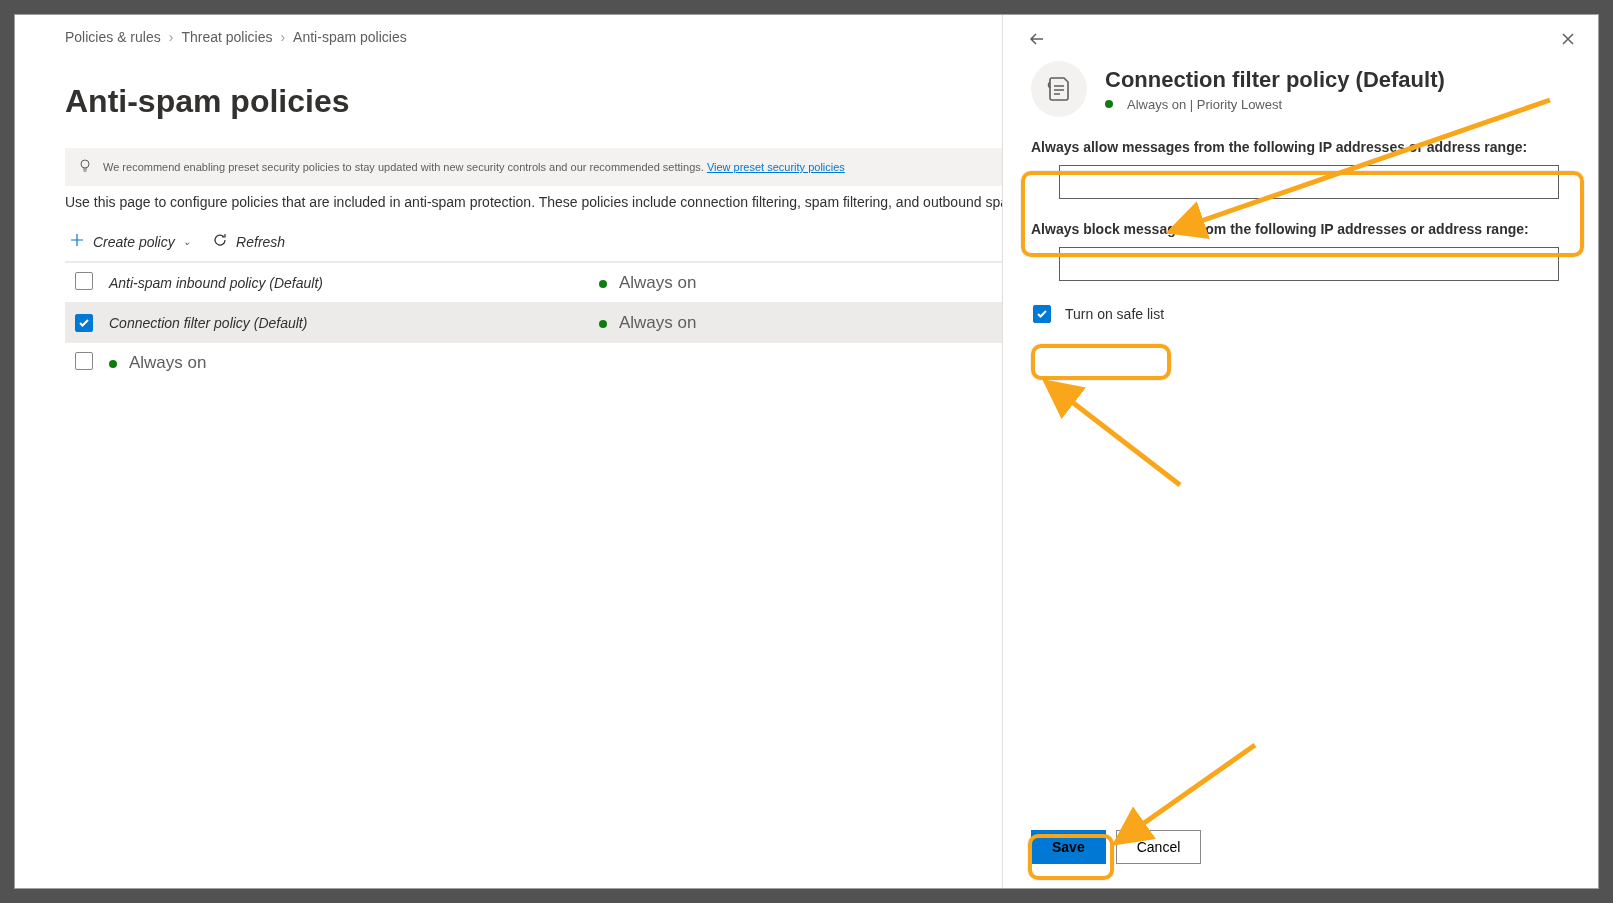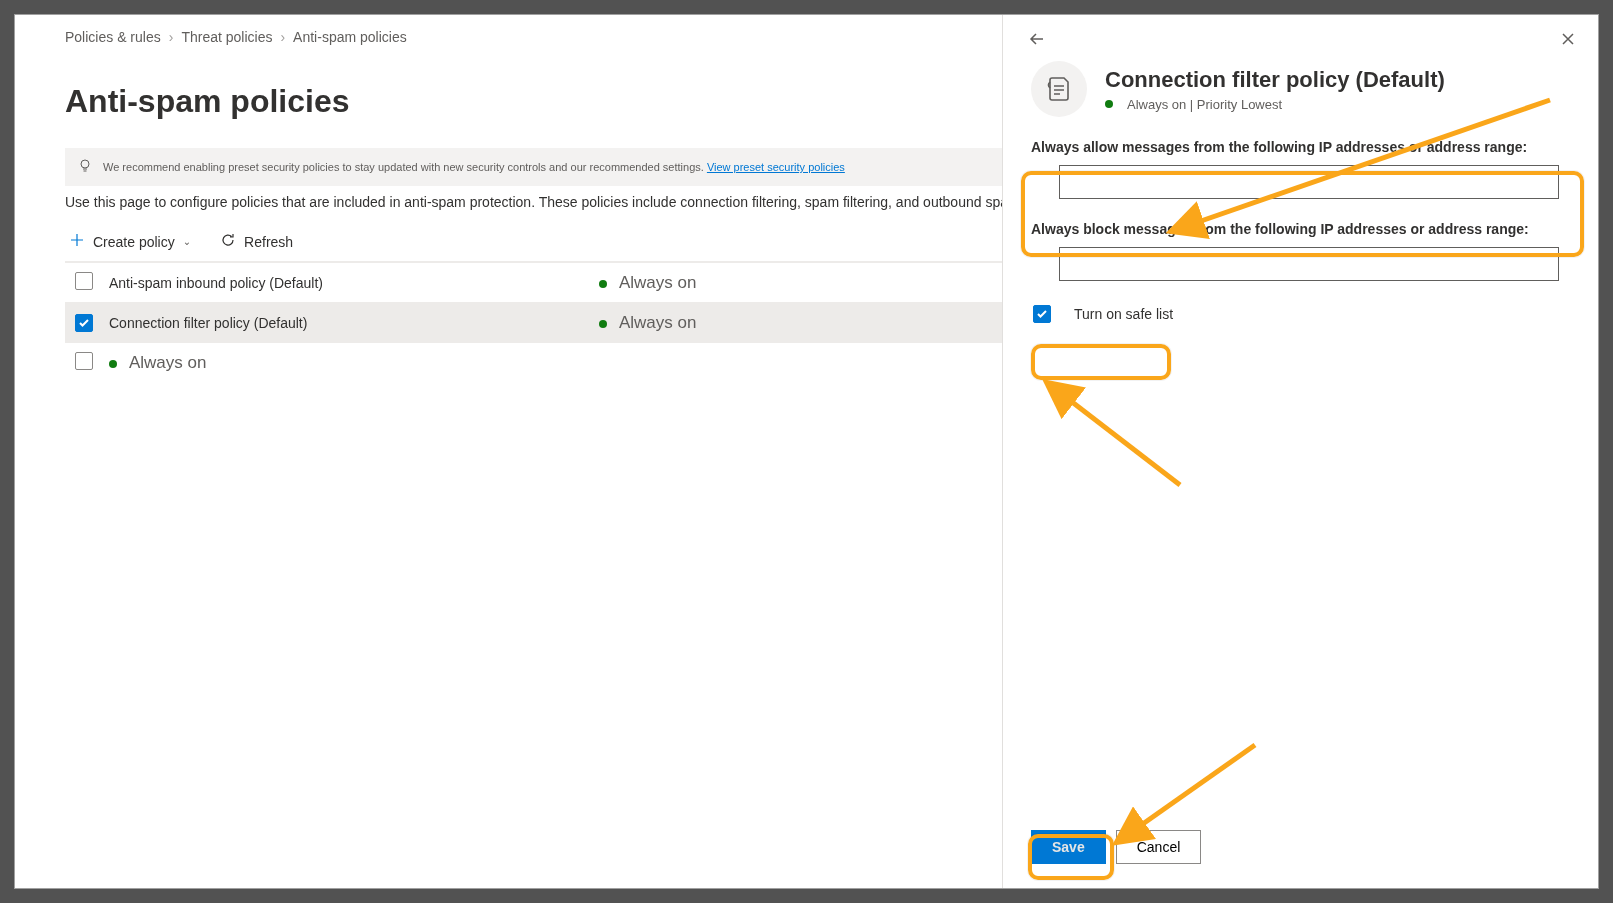--- a/index.html
+++ b/index.html
@@ -54,25 +54,26 @@
     text-decoration: underline;
   }
   .page-desc {
     font-size: 14px;
     color: #323130;
     margin-bottom: 14px;
   }
   .toolbar {
     display: flex;
     align-items: center;
-    gap: 29px;
+    gap: 21px;
     padding: 8px 4px 10px 4px;
     font-size: 14px;
     color: #323130;
     border-bottom: 1px solid #edebe9;
+    font-style: italic;
   }
   .toolbar-item {
     display: flex;
     align-items: center;
     gap: 8px;
     cursor: pointer;
   }
   .toolbar-item svg { width: 16px; height: 16px; }
   .chev-down { font-size: 10px; color: #605e5c; }
   .table-header {
@@ -87,21 +88,21 @@
   .col-status { flex: 1; }
   .table-body .row {
     display: flex;
     align-items: center;
     height: 40px;
     border-top: 1px solid #edebe9;
     font-size: 14px;
   }
   .table-body .row.selected { background: #edebe9; }
   .row .col-checkbox { padding-left: 10px; }
-  .row .col-name { color: #323130; }
+  .row .col-name { color: #323130; font-style: italic; }
   .checkbox {
     width: 18px; height: 18px;
     border: 1px solid #8a8886;
     border-radius: 2px;
     display: inline-flex;
     align-items: center;
     justify-content: center;
     background: #fff;
   }
   .checkbox.checked {
@@ -176,41 +177,41 @@
   }
   .field-input {
     width: 500px;
     height: 34px;
     border: 1px solid #605e5c;
     padding: 0 8px;
     font-size: 14px;
     margin-left: 28px;
   }
   .safe-wrap {
-    display: flex; align-items: center; gap: 23px;
+    display: flex; align-items: center; gap: 14px;
     padding: 2px 2px;
   }
   .panel-footer {
     padding: 18px 28px 24px 28px;
     display: flex;
     gap: 10px;
   }
   .btn {
     height: 34px;
     padding: 0 20px;
     font-size: 14px;
     border: 1px solid #8a8886;
     background: #fff;
     cursor: pointer;
     font-family: inherit;
   }
   .btn.primary {
     background: #0078d4;
     border-color: #0078d4;
-    color: #e5e5e5;
+    color: #000000;
     font-weight: 600;
   }
 
   
   .highlight {
     position: absolute;
     border: 4px solid #faa61a;
     border-radius: 10px;
     pointer-events: none;
     box-shadow: 0 0 0 1px rgba(0,0,0,0.05);

